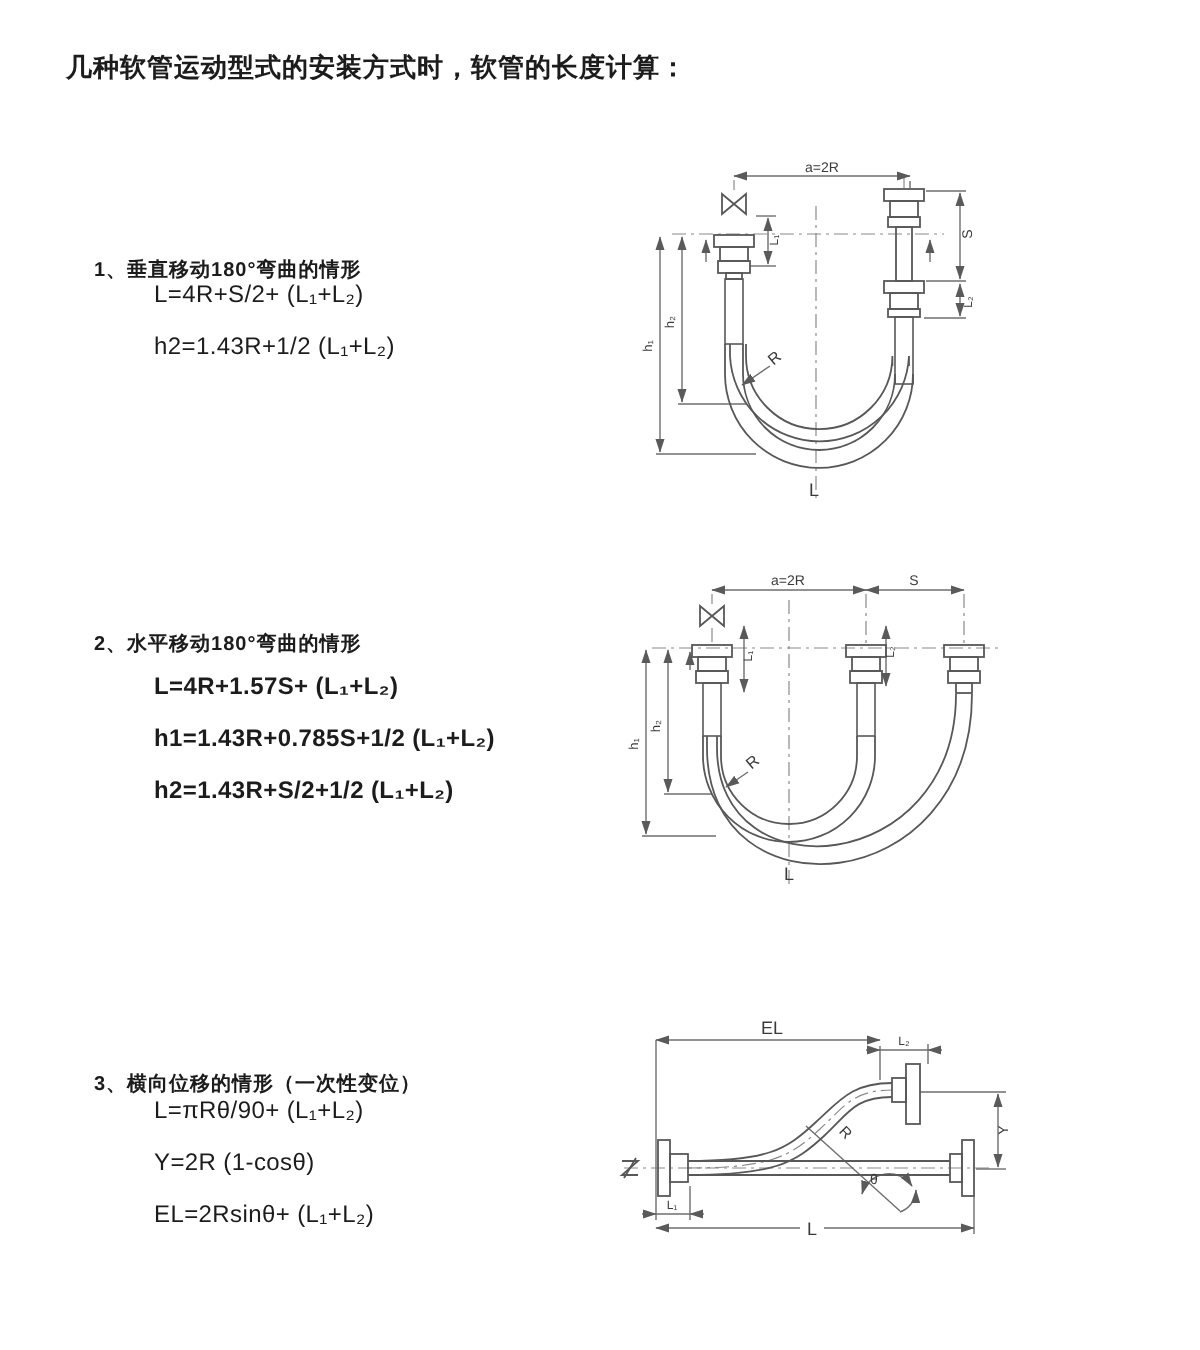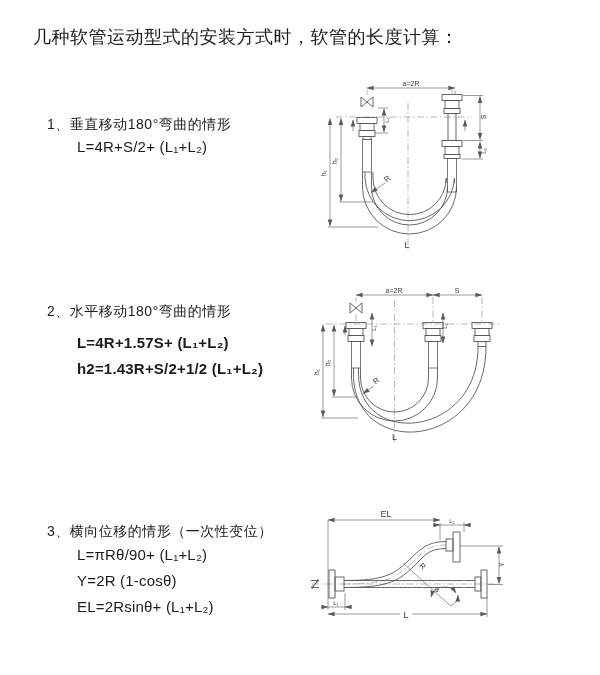--- a/index.html
+++ b/index.html
@@ -1,44 +1,46 @@
 <!DOCTYPE html>
 <html><head>
 <meta charset="utf-8">
 <style>
   html,body{margin:0;padding:0;}
   body{
     width:600px;height:675px;position:relative;background:#ffffff;
     font-family:"Liberation Sans","DejaVu Sans",sans-serif;color:#1c1c1c;
     overflow:hidden;
   }
-  .title{position:absolute;left:33px;top:25px;font-size:18px;font-weight:400;letter-spacing:.5px;white-space:nowrap;}
-  .sec-heading{position:absolute;left:47px;font-size:14px;font-weight:400;letter-spacing:.5px;white-space:nowrap;}
-  .formulas{position:absolute;left:77px;font-size:15px;font-weight:400;}
+  .title{position:absolute;left:33px;top:25px;font-size:13px;font-weight:700;letter-spacing:.5px;white-space:nowrap;}
+  .sec-heading{position:absolute;left:47px;font-size:10px;font-weight:700;letter-spacing:.5px;white-space:nowrap;margin-top:12px;}
+  .formulas{position:absolute;left:77px;font-size:12px;font-weight:400;}
   .formulas .f{height:26px;line-height:26px;white-space:nowrap;letter-spacing:.2px;}
   .diagram{position:absolute;}
   svg text{font-family:"Liberation Sans","DejaVu Sans",sans-serif;fill:#3a3a3a;}
   .dim line, .dim path{stroke:#6e6e6e;stroke-width:.7;fill:none;}
   .cl line, .cl path{stroke:#8a8a8a;stroke-width:.6;fill:none;stroke-dasharray:7 2.5 1.5 2.5;}
   .pipe rect, .pipe path, .pipe line{stroke:#585858;stroke-width:.9;fill:none;}
   .pipe rect.braid{stroke-width:.8;}
 </style>
 </head>
 <body>
 
 <div class="title">几种软管运动型式的安装方式时，软管的长度计算：</div>
 
 <div class="sec-heading" style="top:116px;">1、垂直移动180°弯曲的情形</div>
 <div class="formulas" style="top:134px;">
   <div class="f">L=4R+S/2+ (L₁+L₂)</div>
+  <div class="f">h2=1.43R+1/2 (L₁+L₂)</div>
 </div>
 
 <div class="sec-heading" style="top:303px;">2、水平移动180°弯曲的情形</div>
 <div class="formulas" style="top:330px;font-weight:bold;">
   <div class="f">L=4R+1.57S+ (L₁+L₂)</div>
+  <div class="f">h1=1.43R+0.785S+1/2 (L₁+L₂)</div>
   <div class="f">h2=1.43R+S/2+1/2 (L₁+L₂)</div>
 </div>
 
 <div class="sec-heading" style="top:523px;">3、横向位移的情形（一次性变位）</div>
 <div class="formulas" style="top:542px;">
   <div class="f">L=πRθ/90+ (L₁+L₂)</div>
   <div class="f">Y=2R (1-cosθ)</div>
   <div class="f">EL=2Rsinθ+ (L₁+L₂)</div>
 </div>
 

